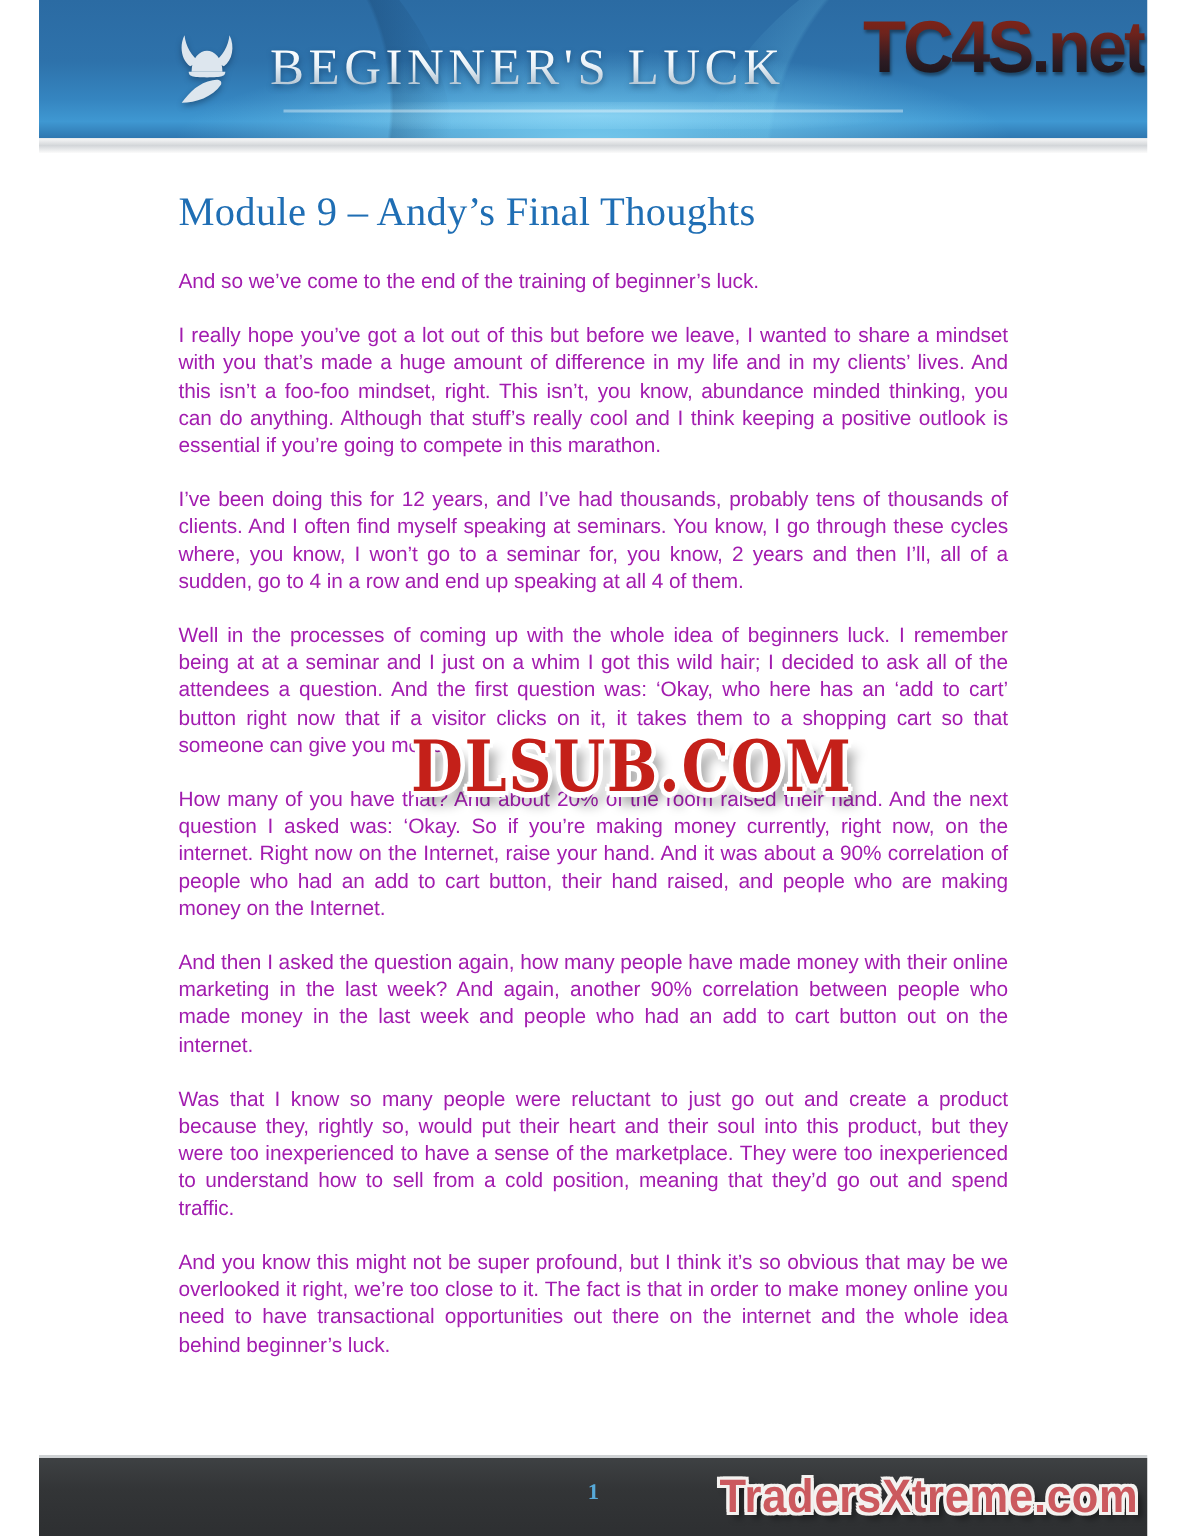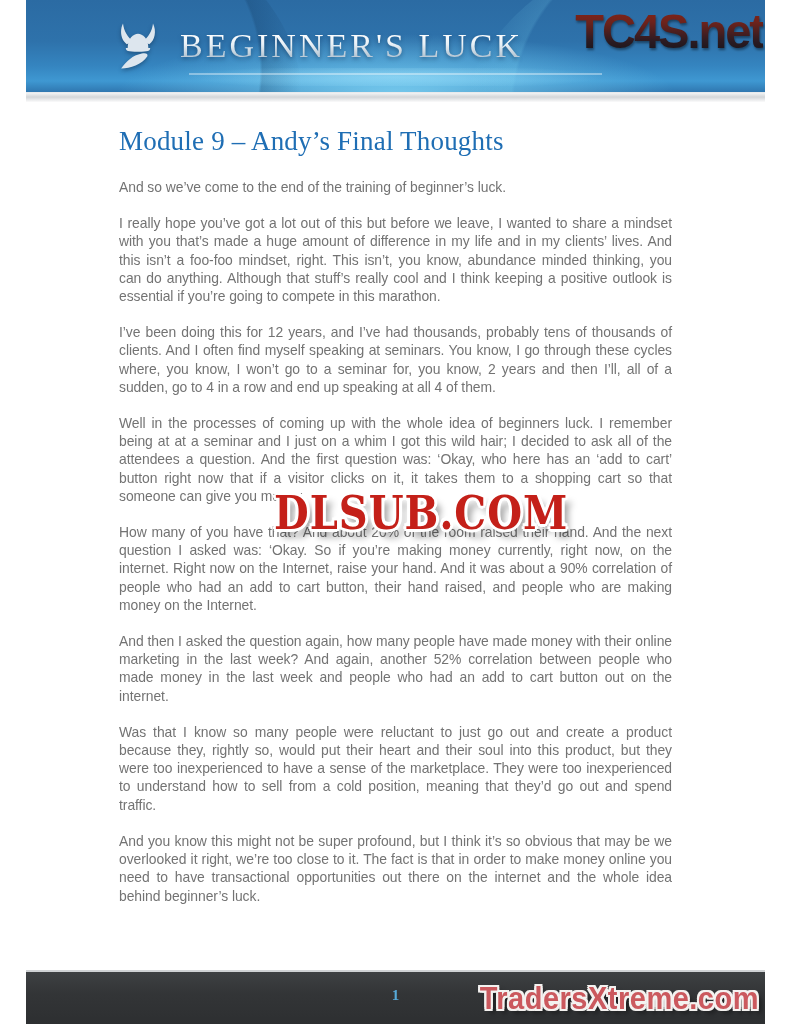--- a/index.html
+++ b/index.html
@@ -93,21 +93,21 @@
     font-family: "Liberation Serif", serif;
     font-weight: normal;
     font-size: 27px;
     color: #1f6eb4;
     margin-bottom: 21px;
     letter-spacing: 0.2px;
   }
   .paragraphs p {
     font-size: 13.9px;
     line-height: 18.2px;
-    color: #737373;
+    color: #a21caf;
     text-align: justify;
     margin-bottom: 18px;
     letter-spacing: -0.05px;
   }
   .paragraphs p:last-child { text-align-last: left; }
 
   
   .dlsub {
     position: absolute; left: 248px; top: 484px;
     font-family: "DejaVu Serif", serif;
@@ -187,21 +187,21 @@
   <div class="banner-edge"></div>
 
   <main class="content">
     <h1 class="doc-title">Module 9 – Andy’s Final Thoughts</h1>
     <div class="paragraphs">
         <p>And so we’ve come to the end of the training of beginner’s luck.</p>
         <p>I really hope you’ve got a lot out of this but before we leave, I wanted to share a mindset with you that’s made a huge amount of difference in my life and in my clients’ lives. And this isn’t a foo-foo mindset, right. This isn’t, you know, abundance minded thinking, you can do anything. Although that stuff’s really cool and I think keeping a positive outlook is essential if you’re going to compete in this marathon.</p>
         <p>I’ve been doing this for 12 years, and I’ve had thousands, probably tens of thousands of clients. And I often find myself speaking at seminars. You know, I go through these cycles where, you know, I won’t go to a seminar for, you know, 2 years and then I’ll, all of a sudden, go to 4 in a row and end up speaking at all 4 of them.</p>
         <p>Well in the processes of coming up with the whole idea of beginners luck. I remember being at at a seminar and I just on a whim I got this wild hair; I decided to ask all of the attendees a question. And the first question was: ‘Okay, who here has an ‘add to cart’ button right now that if a visitor clicks on it, it takes them to a shopping cart so that someone can give you money.</p>
         <p>How many of you have that? And about 20% of the room raised their hand. And the next question I asked was: ‘Okay. So if you’re making money currently, right now, on the internet. Right now on the Internet, raise your hand. And it was about a 90% correlation of people who had an add to cart button, their hand raised, and people who are making money on the Internet.</p>
-        <p>And then I asked the question again, how many people have made money with their online marketing in the last week? And again, another 52% correlation between people who made money in the last week and people who had an add to cart button out on the internet.</p>
+        <p>And then I asked the question again, how many people have made money with their online marketing in the last week? And again, another 90% correlation between people who made money in the last week and people who had an add to cart button out on the internet.</p>
         <p>Was that I know so many people were reluctant to just go out and create a product because they, rightly so, would put their heart and their soul into this product, but they were too inexperienced to have a sense of the marketplace. They were too inexperienced to understand how to sell from a cold position, meaning that they’d go out and spend traffic.</p>
         <p>And you know this might not be super profound, but I think it’s so obvious that may be we overlooked it right, we’re too close to it. The fact is that in order to make money online you need to have transactional opportunities out there on the internet and the whole idea behind beginner’s luck.</p>
       </div>
   </main>
 
   <div class="dlsub">DLSUB.COM</div>
 
   <footer class="footer">
     <span class="page-number">1</span>
     <span class="traders">TradersXtreme.com</span>

